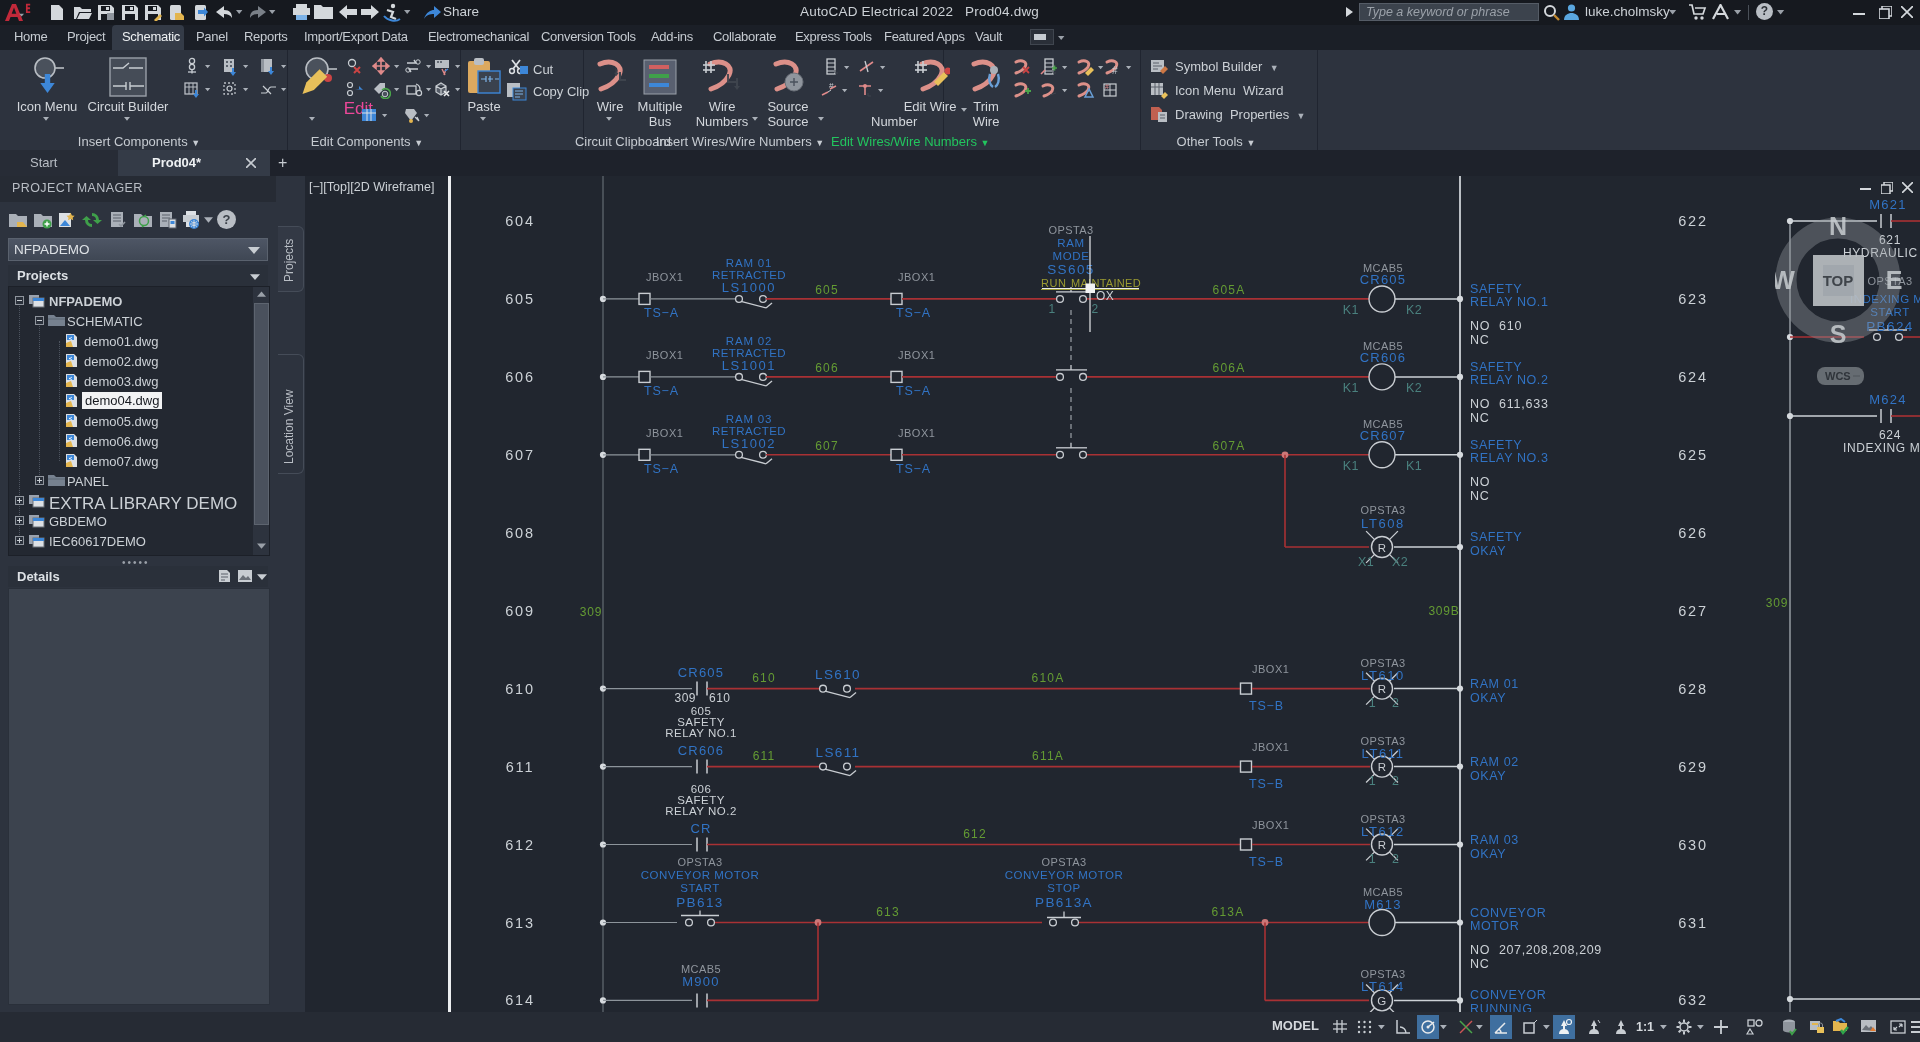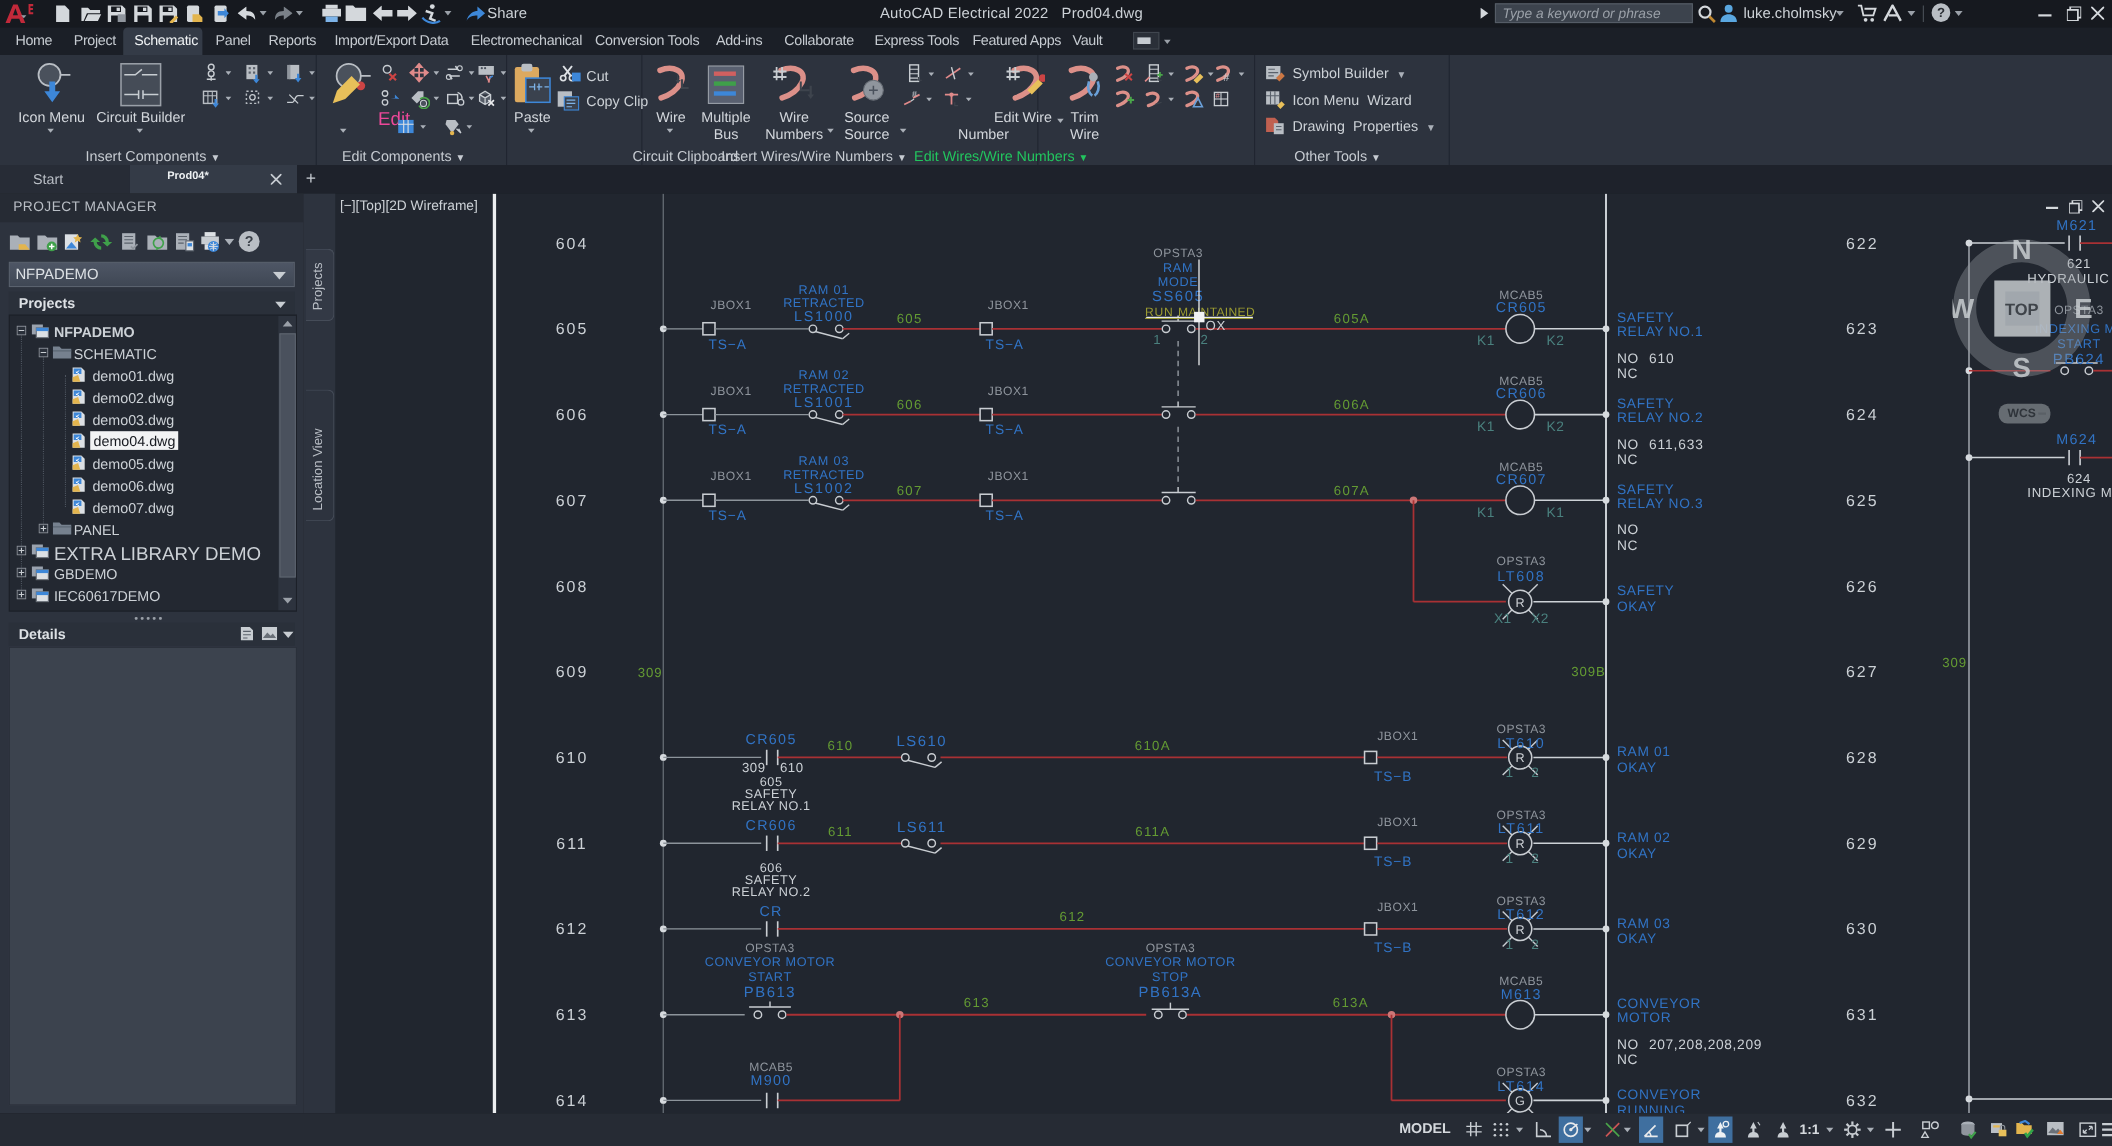--- a/index.html
+++ b/index.html
@@ -511,21 +511,21 @@
         <path d="M1 1 h8 l3 3 v10 h-11 z" fill="#c06050"></path>
         <rect x="8" y="6" width="9" height="10" fill="#b9bec4"></rect>
         <path d="M10 9 h5 M10 12 h5" stroke="#5a616b"></path>
       </svg>
       <div class="abs tt" style="left:1175px;top:57px;font-size:13px">Drawing&nbsp; Properties&nbsp;&nbsp;<span style="font-size:9px;color:#aab0b8">▼</span></div>
     </div>
     <div class="abs" style="left:0;top:150px;width:1920px;height:26px;background:#1e222b">
       <div class="abs" style="left:0;top:0;width:118px;height:26px;background:#272c36"></div>
       <div class="abs" style="left:30px;top:5px;font-size:13px;color:#b9bec5">Start</div>
       <div class="abs" style="left:118px;top:0;width:152px;height:26px;background:#343b47"></div>
-      <div class="abs" style="left:152px;top:5px;font-size:10px;font-weight:bold;color:#eef1f3">Prod04*</div>
+      <div class="abs" style="left:152px;top:5px;font-size:13px;font-weight:bold;color:#eef1f3">Prod04*</div>
       <svg class="abs" style="left:246px;top:8px" width="10" height="10" viewBox="0 0 10 10">
         <path d="M0 0 L10 10 M10 0 L0 10" stroke="#c6cbd1" stroke-width="1.6"></path>
       </svg>
       <div class="abs" style="left:278px;top:4px;font-size:16px;color:#c6cbd1">+</div>
     </div>
     <div class="abs" style="left:0;top:176px;width:1920px;height:836px;background:#21262f">
       <div class="abs" style="left:0;top:0;width:276px;height:836px;background:#2d333e">
         <div class="abs" style="left:0;top:0;width:276px;height:26px;background:#262b34">
           <div style="padding:5px 0 0 12px;font-size:12.5px;color:#b9bec5;letter-spacing:0.4px">PROJECT MANAGER</div>
         </div>

